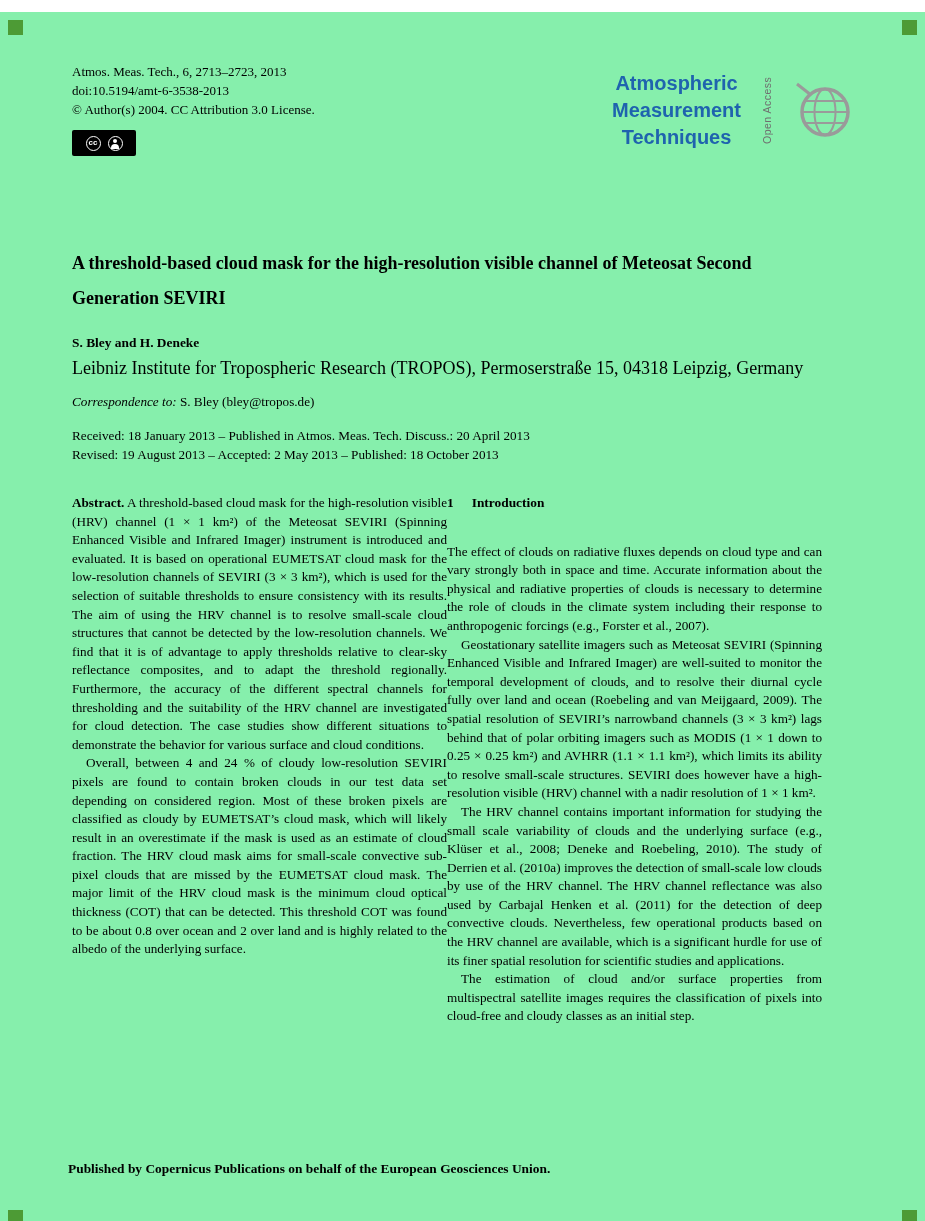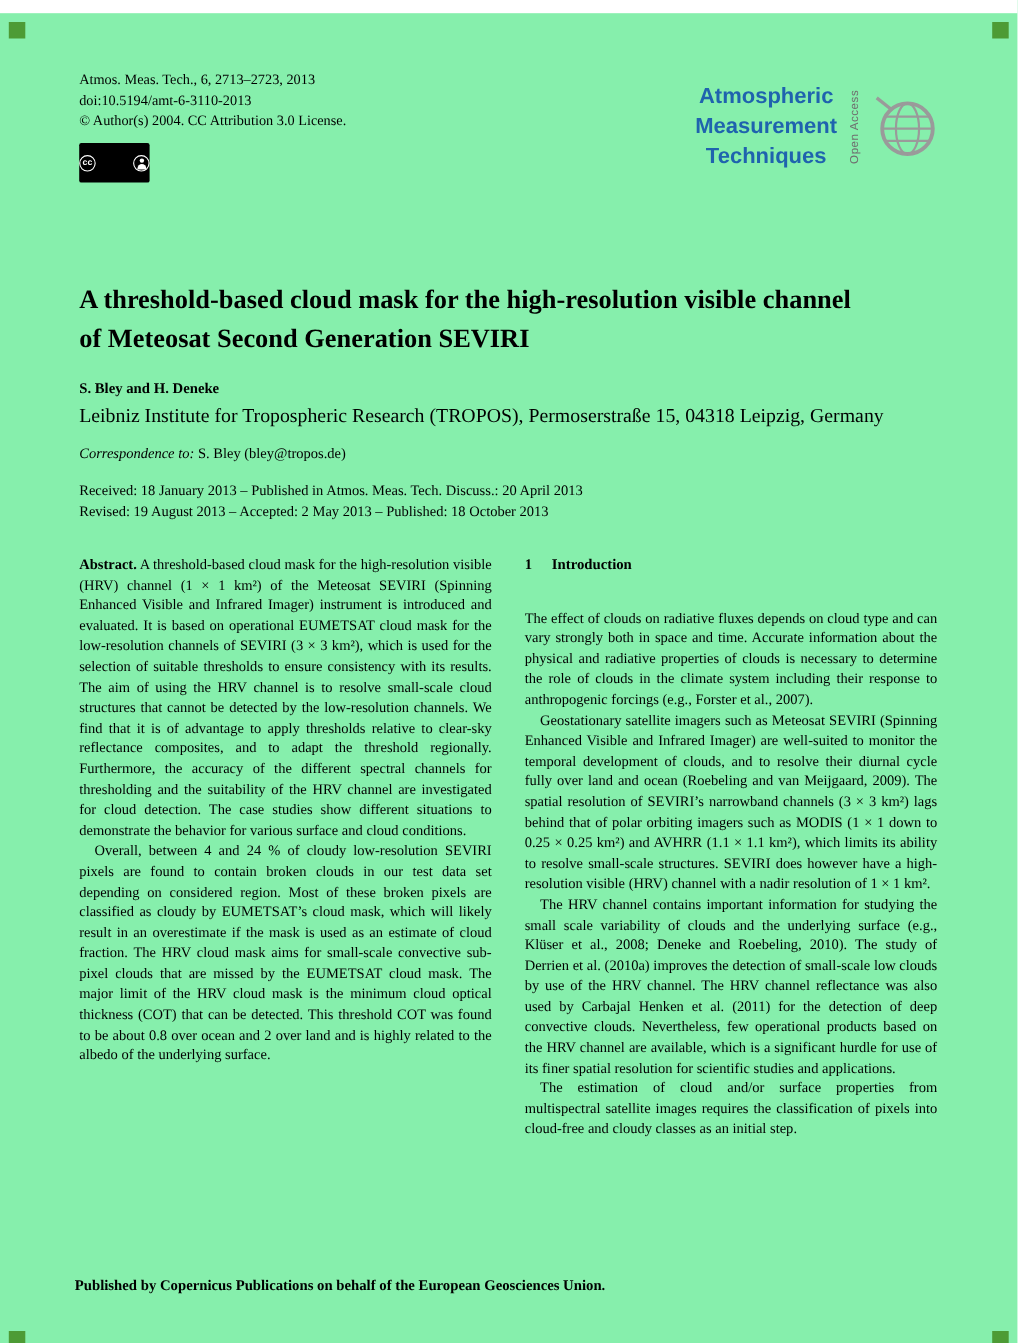--- a/index.html
+++ b/index.html
@@ -18,61 +18,61 @@
   .corner { position:absolute; width:15px; height:15px; background:#4d9b35; }
   .corner.tl { top:8px;  left:8px; }
   .corner.tr { top:8px;  right:8px; }
   .corner.bl { bottom:8px; left:8px; }
   .corner.br { bottom:8px; right:8px; }
 
   
   .header { display:flex; justify-content:space-between; padding-top:50px; }
   .header-meta { font-size:13px; line-height:19px; }
   .cc-badge {
-    margin-top:11px; width:64px; height:36px; background:#000;
-    display:flex; align-items:center; justify-content:space-between; gap:7px;
+    margin-top:11px; width:64px; height:26px; background:#000;
+    display:flex; align-items:center; justify-content:center; gap:7px;
     border-radius:2px;
   }
   .badge-circle {
     width:15px; height:15px; border:1.4px solid #fff; border-radius:50%;
     display:flex; align-items:center; justify-content:center;
     color:#fff; font-family:"Liberation Sans", sans-serif;
     font-size:8px; font-weight:bold; line-height:1;
   }
   .person { flex-direction:column; justify-content:flex-start; }
   .person-head { width:4px; height:4px; border-radius:50%; background:#fff; margin-top:2.5px; }
   .person-body { width:8px; height:4.5px; border-radius:4px 4px 0 0; background:#fff; margin-top:1px; }
 
-  .header-right { display:flex; align-items:center; gap:10px; margin-top:2px; }
+  .header-right { display:flex; align-items:center; gap:20px; margin-top:2px; }
   .journal-name {
     font-family:"Liberation Sans", sans-serif;
     font-weight:bold; font-size:20px; line-height:27px;
     color:#1f63ae; text-align:center;
   }
   .open-access {
     writing-mode:vertical-rl; transform:rotate(180deg);
     font-family:"Liberation Sans", sans-serif;
     font-size:10.5px; color:#6f6f6f; letter-spacing:0.5px;
     height:72px; text-align:center;
   }
 
   
   .title {
     margin-top:90px;
-    font-size:24px; font-weight:bold; line-height:35px;
+    font-size:18px; font-weight:bold; line-height:35px;
     max-width:720px;
   }
   .authors { margin-top:19px; font-size:13.4px; font-weight:bold; }
   .affiliation { margin-top:7px; font-size:18px; }
   .correspondence { margin-top:15px; font-size:13.2px; }
   .correspondence .corr-label { font-style:italic; }
   .dates { margin-top:16px; font-size:13.2px; line-height:19px; }
 
   
-  .columns { display:flex; gap:30px; margin-top:30px; }
+  .columns { display:flex; margin-top:30px; }
   .col { width:375px; font-size:13.2px; line-height:18.6px; text-align:justify; }
   .col p { margin:0; }
   .col p.indent { text-indent:14px; }
   .abstract-label { font-weight:bold; }
   .section-heading { font-weight:bold; font-size:13.4px; margin-bottom:30px; }
   .section-number { display:inline-block; margin-right:18px; }
 
   
   .page-footer {
     position:absolute; left:68px; bottom:56px;
@@ -85,21 +85,21 @@
 <div class="page">
 
   <div class="corner tl"></div>
   <div class="corner tr"></div>
   <div class="corner bl"></div>
   <div class="corner br"></div>
 
   <div class="header">
     <div class="header-left">
       <div class="header-meta">Atmos. Meas. Tech., 6, 2713–2723, 2013</div>
-      <div class="header-meta">doi:10.5194/amt-6-3110-2013</div>
+      <div class="header-meta">doi:10.5194/amt-6-3538-2013</div>
       <div class="header-meta">© Author(s) 2004. CC Attribution 3.0 License.</div>
       <div class="cc-badge">
         <span class="badge-circle">
             <span>cc</span>
           </span>
         <span class="badge-circle person">
           <span class="person-head"></span>
           <span class="person-body"></span>
         </span>
       </div>

